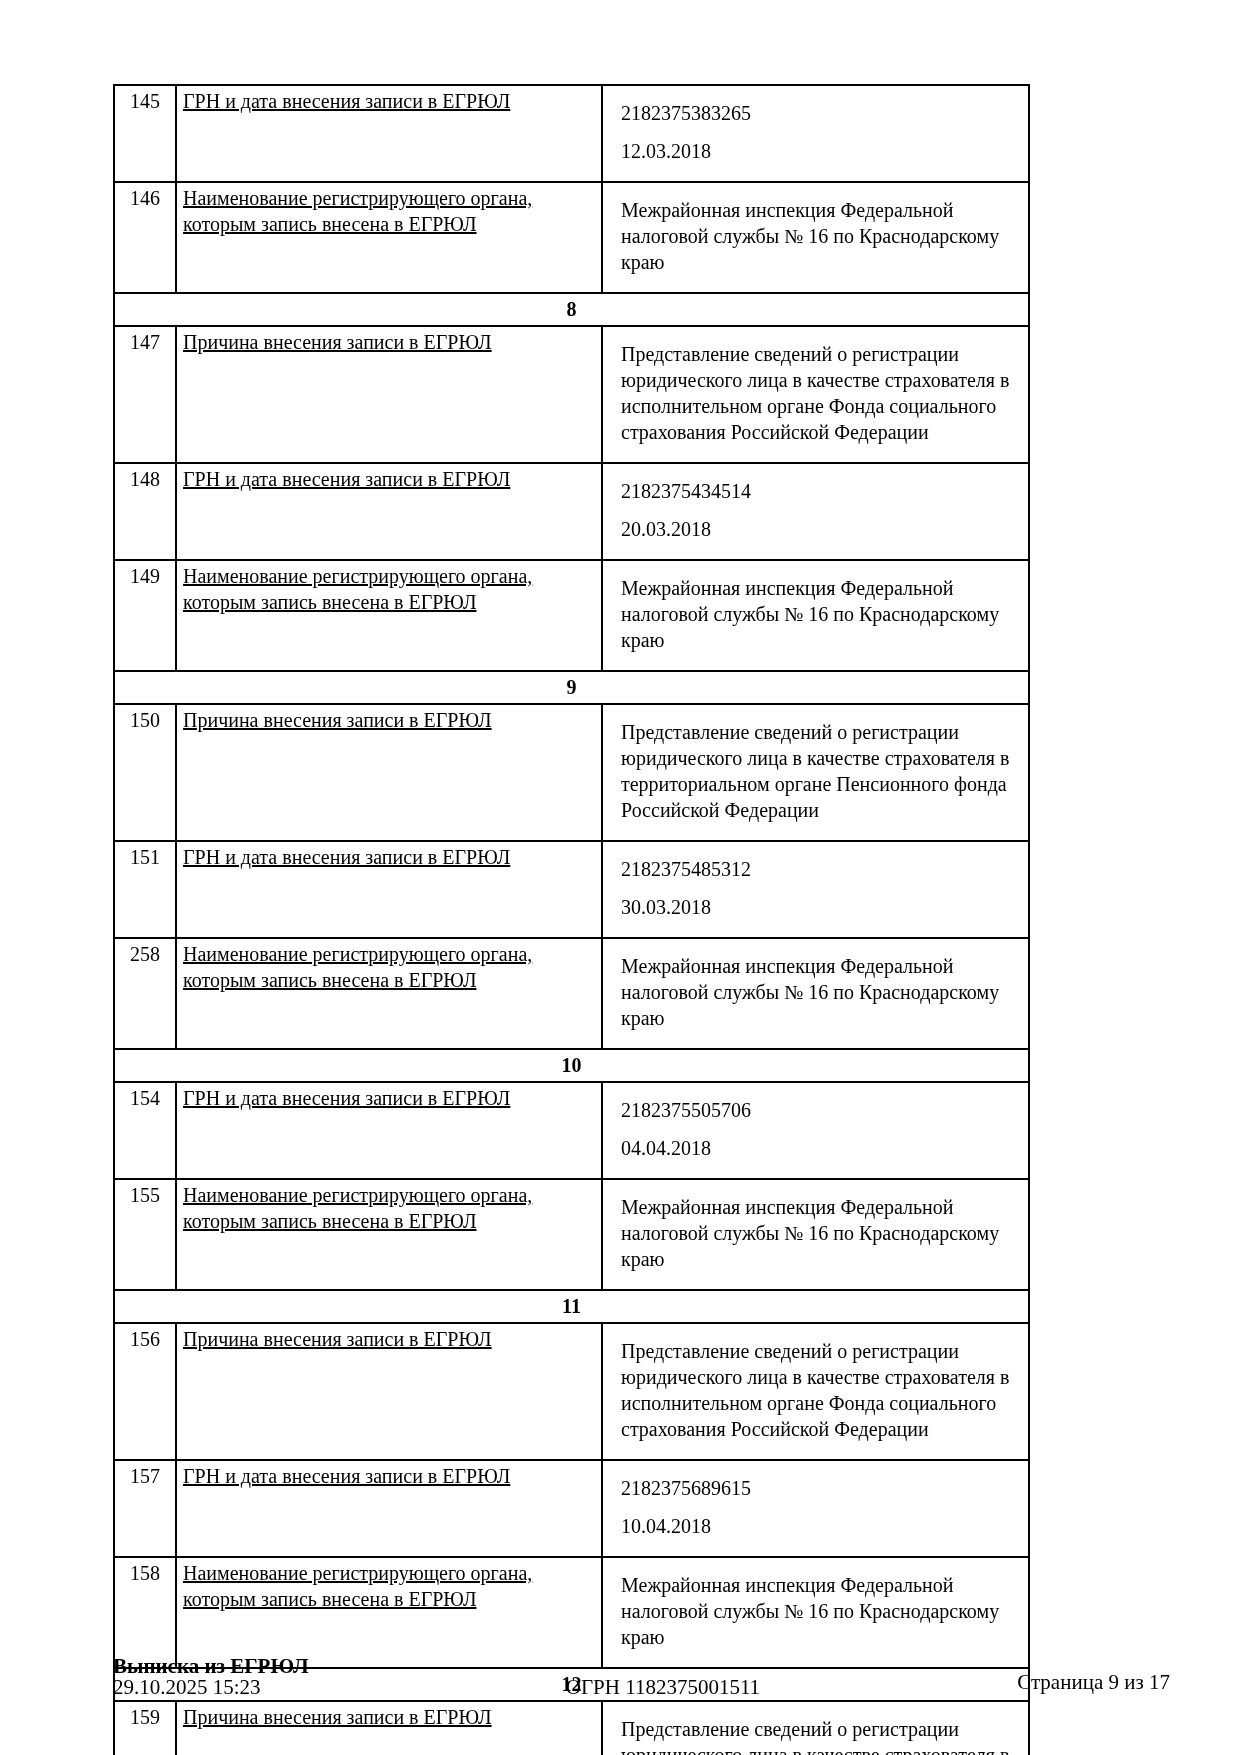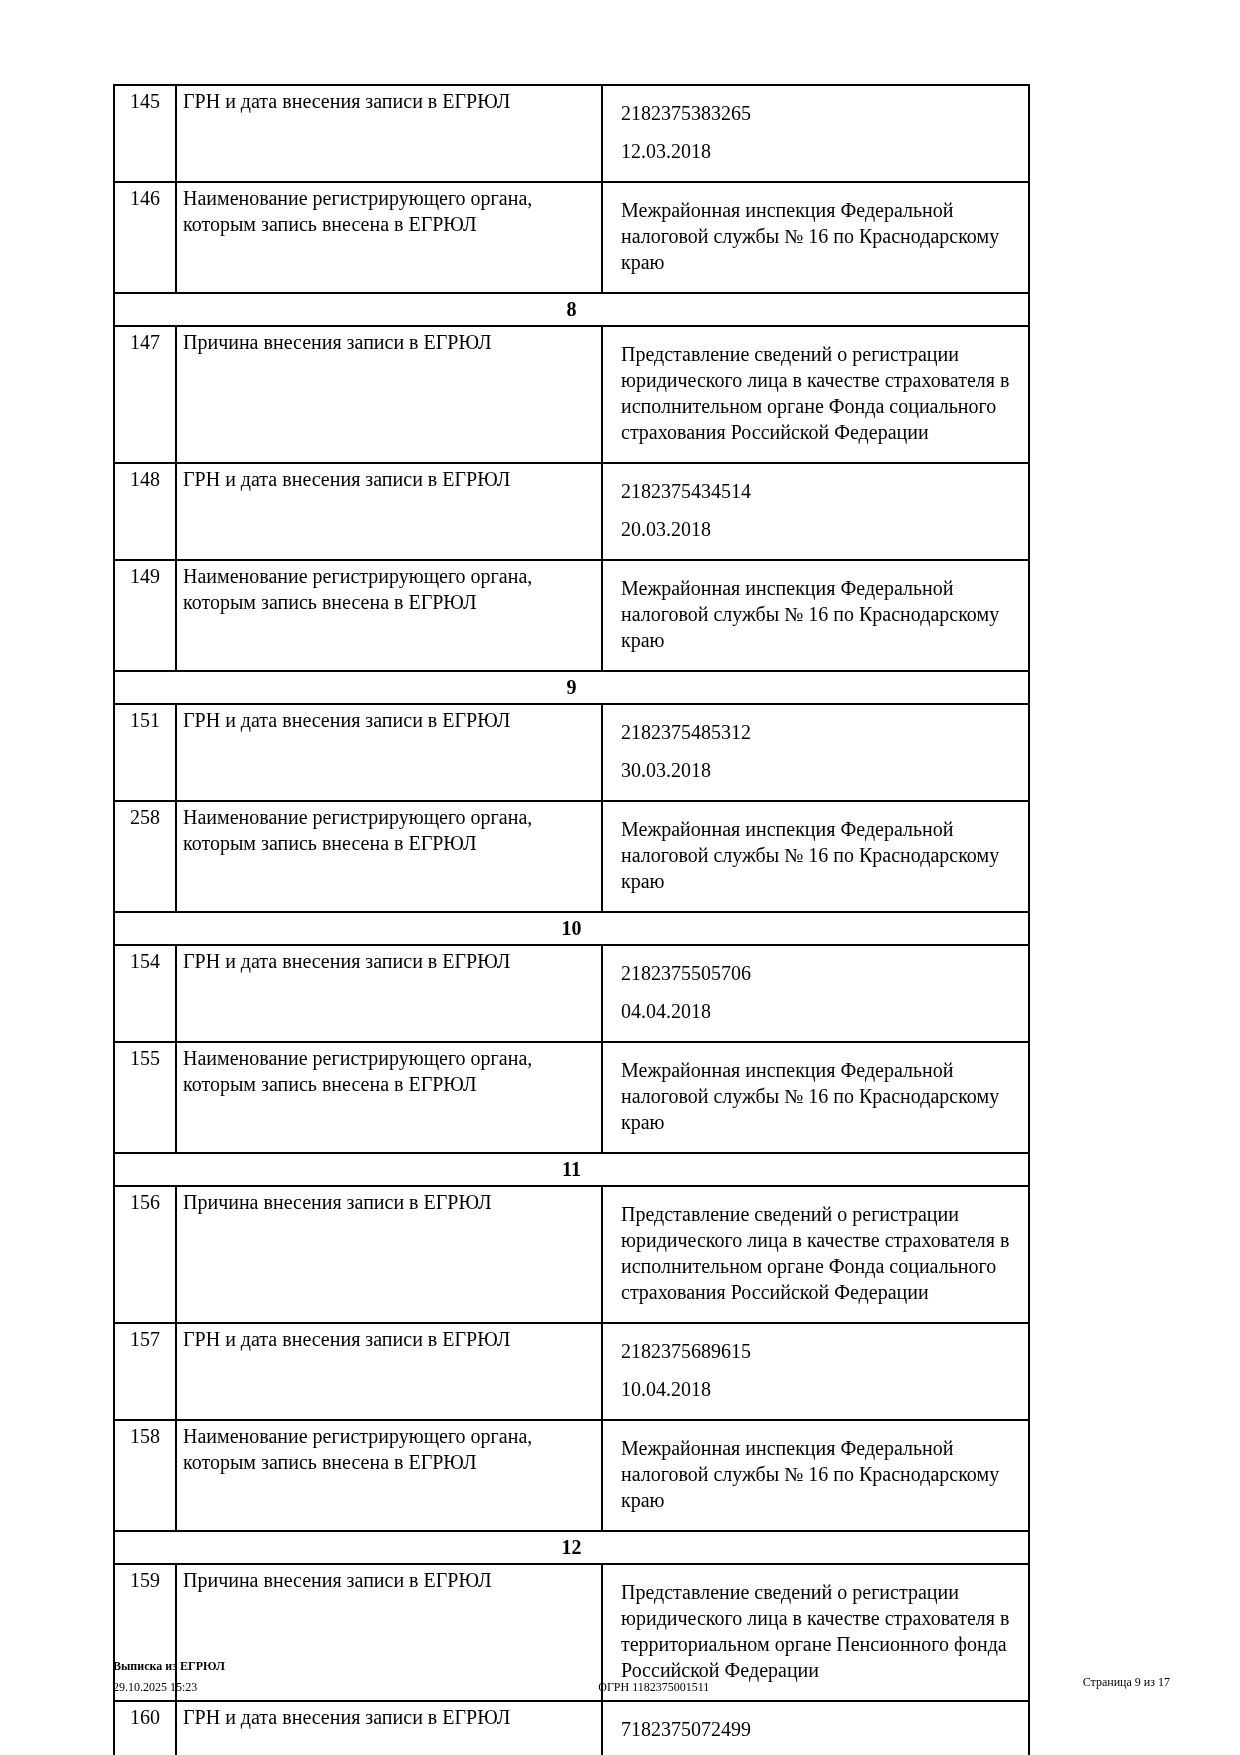--- a/index.html
+++ b/index.html
@@ -34,41 +34,42 @@
     padding: 2px 6px 5px 6px;
   }
   td.cell-num {
     width: 48px;
     text-align: center;
     padding-left: 2px;
     padding-right: 2px;
   }
   td.cell-label {
     width: 412px;
+    text-decoration: underline;
   }
   td.cell-value {
     width: auto;
   }
   tr.section-row td {
     text-align: center;
     font-weight: bold;
     padding: 2px 4px 3px 4px;
   }
   .value-line {
     margin: 12px;
   }
   .footer {
     position: absolute;
     left: 113px;
     top: 1656px;
     width: 1057px;
     display: flex;
     justify-content: space-between;
     align-items: flex-start;
-    font-size: 12px;
+    font-size: 21px;
     line-height: 21px;
   }
   .footer-left {
     text-align: left;
   }
   .footer-title {
     font-weight: bold;
   }
   .footer-center {
     text-align: left;
@@ -121,20 +122,27 @@
           </tr>
           <tr>
             <td class="cell-num">149</td>
             <td class="cell-label">Наименование регистрирующего органа, которым запись внесена в ЕГРЮЛ</td>
             <td class="cell-value">
               <div class="value-line">Межрайонная инспекция Федеральной налоговой службы № 16 по Краснодарскому краю</div>
             </td>
           </tr>
           <tr class="section-row">
             <td colspan="3">9</td>
+          </tr>
+          <tr>
+            <td class="cell-num">150</td>
+            <td class="cell-label">Причина внесения записи в ЕГРЮЛ</td>
+            <td class="cell-value">
+              <div class="value-line">Представление сведений о регистрации юридического лица в качестве страхователя в территориальном органе Пенсионного фонда Российской Федерации</div>
+            </td>
           </tr>
           <tr>
             <td class="cell-num">151</td>
             <td class="cell-label">ГРН и дата внесения записи в ЕГРЮЛ</td>
             <td class="cell-value">
               <div class="value-line">2182375485312</div>
               <div class="value-line">30.03.2018</div>
             </td>
           </tr>
           <tr>

